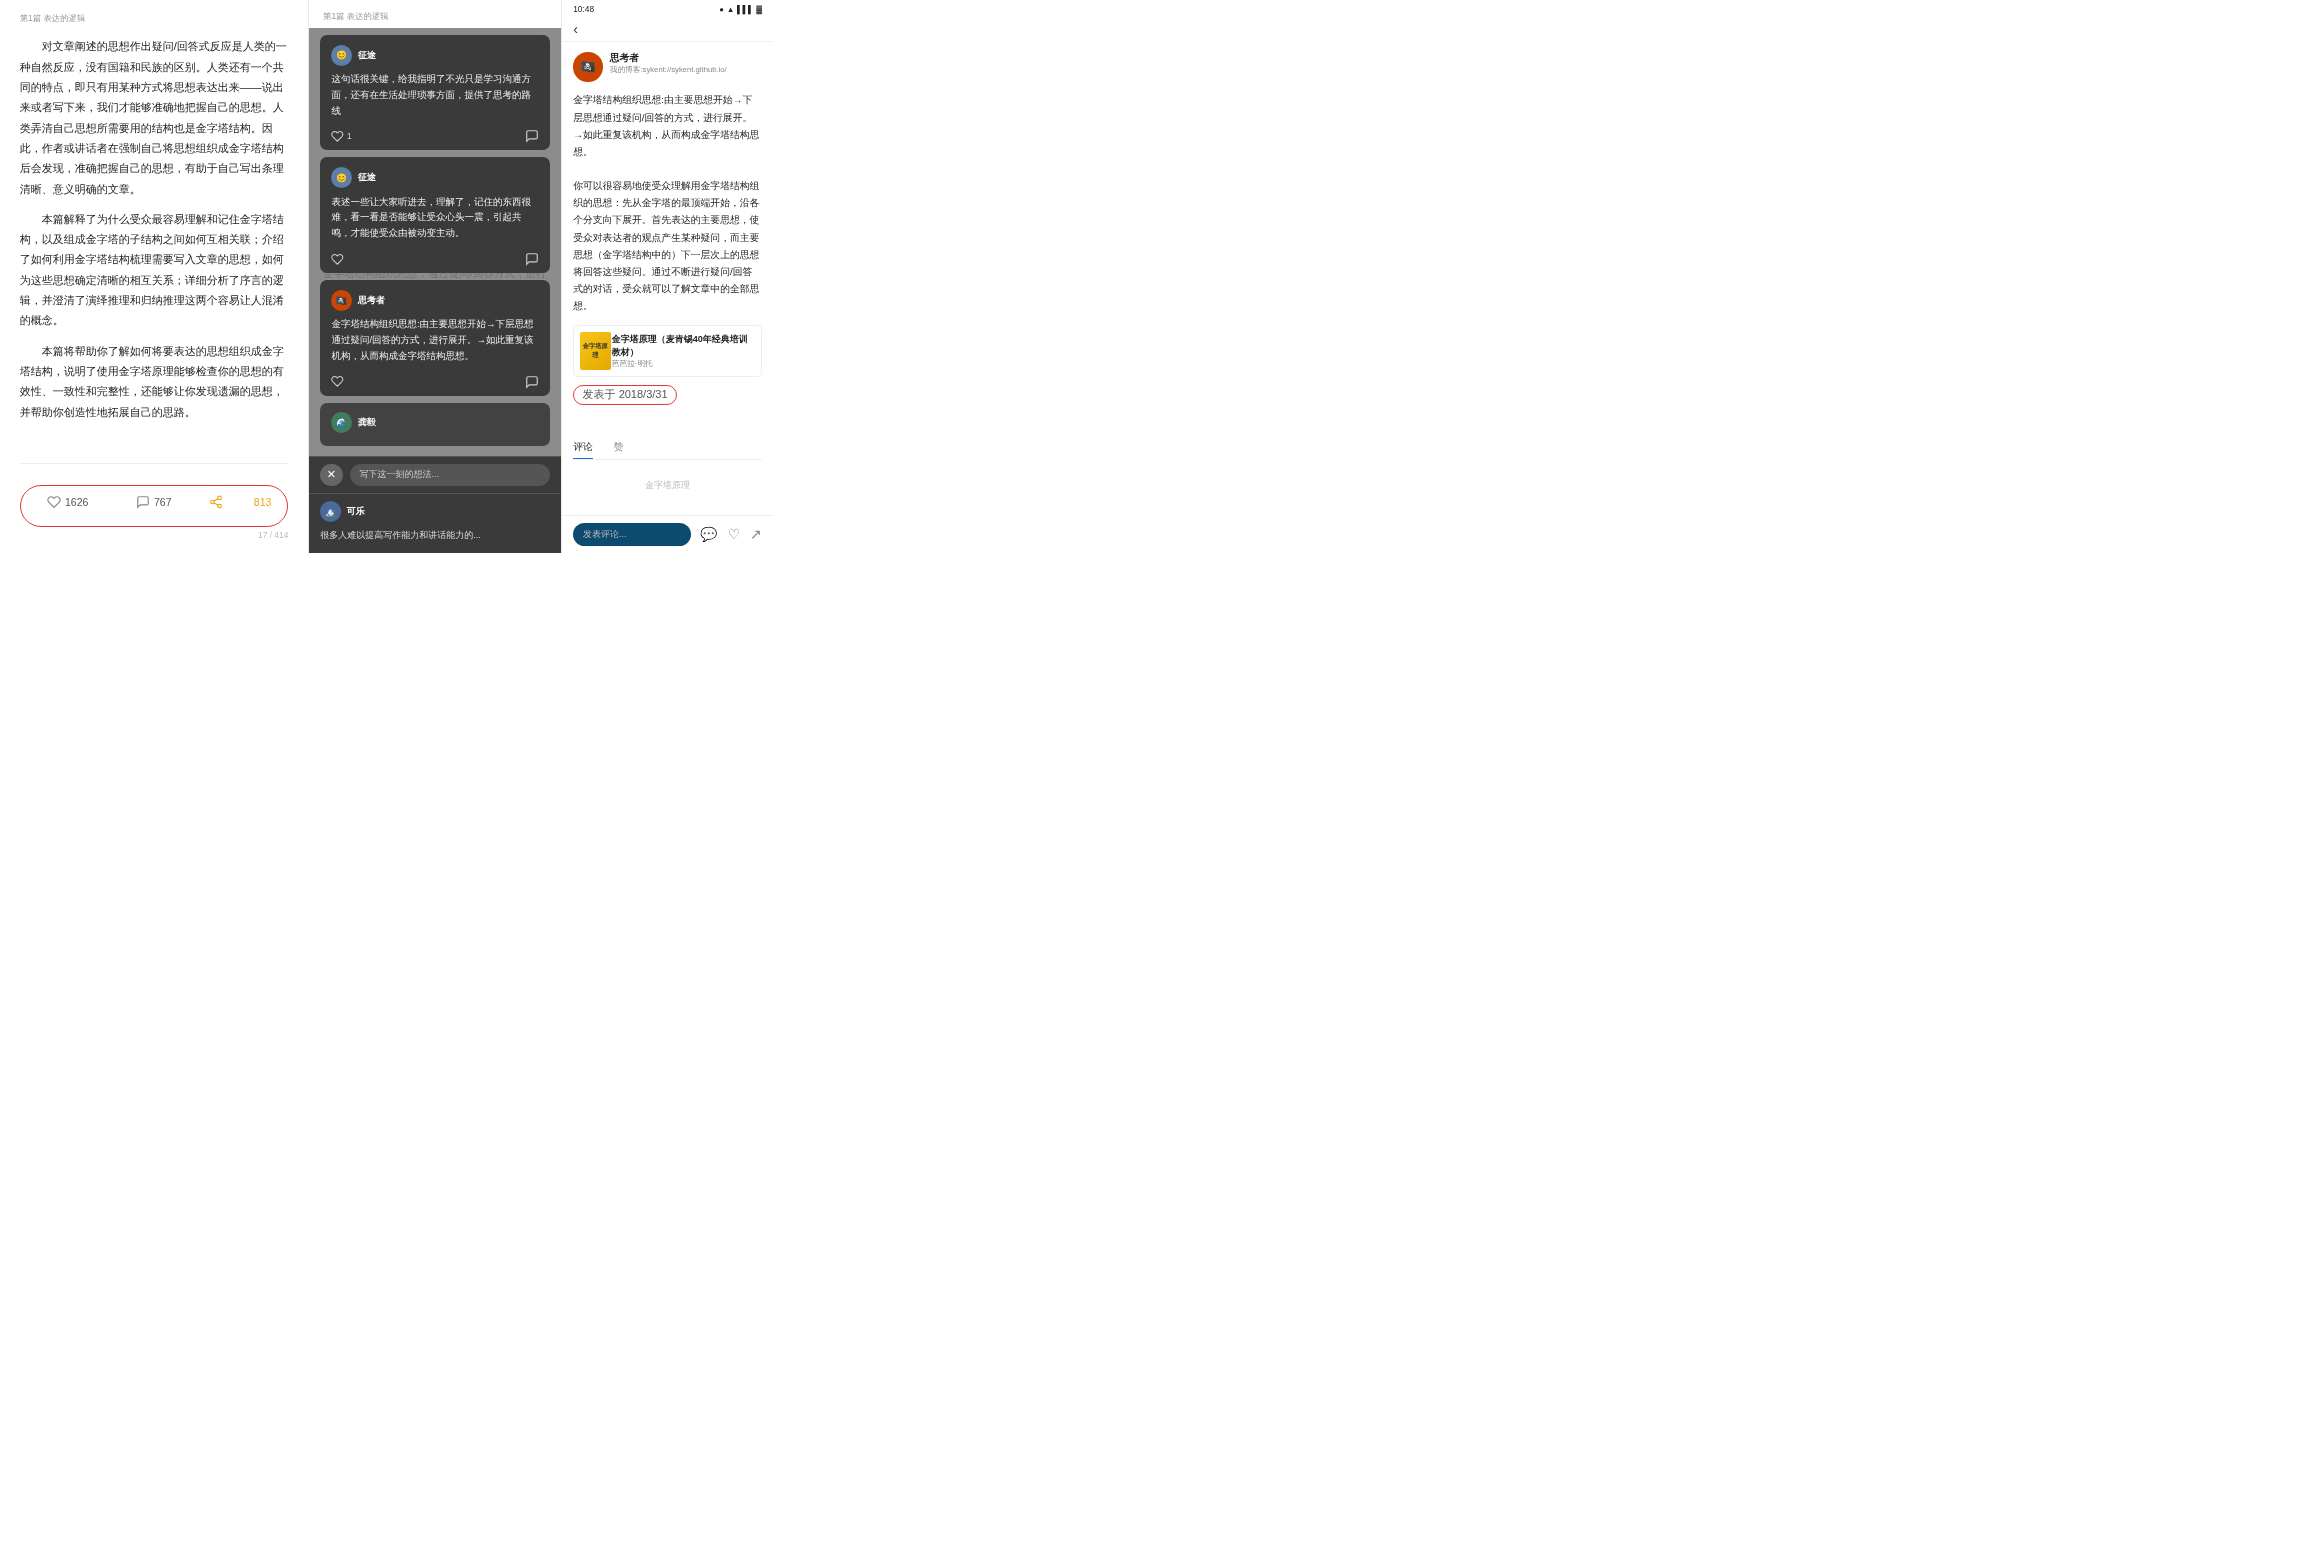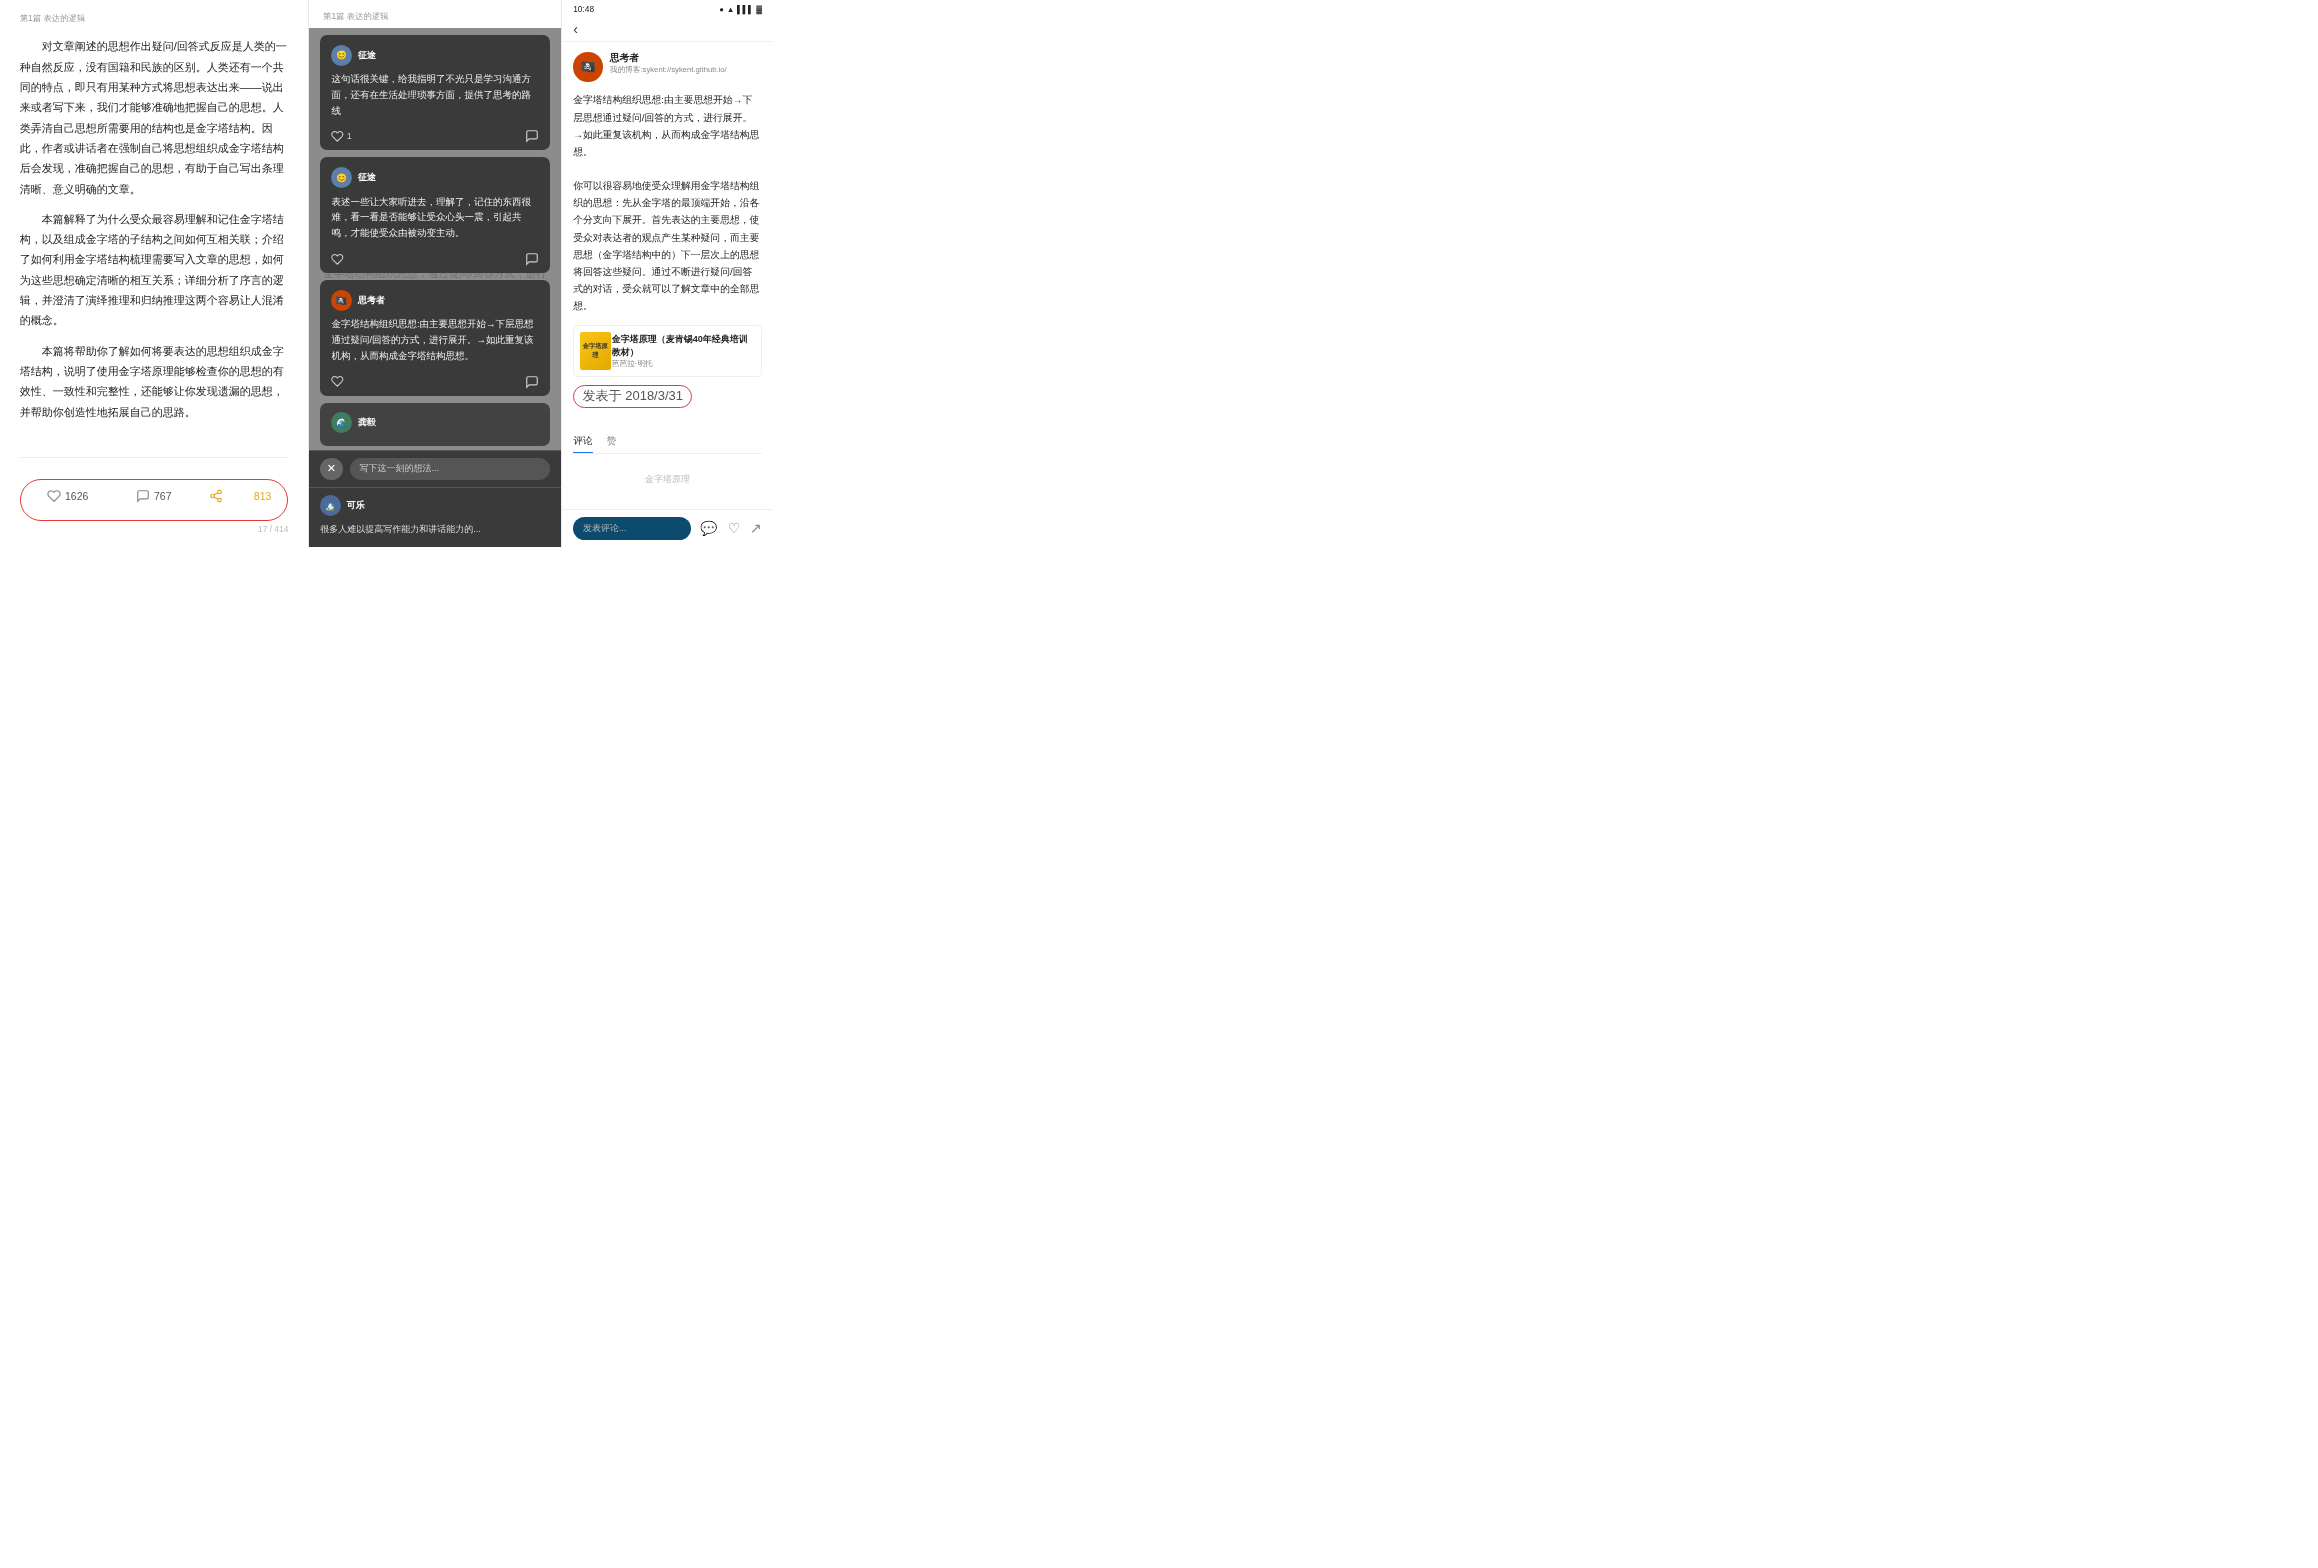--- a/index.html
+++ b/index.html
@@ -259,27 +259,27 @@
       flex-shrink: 0;
     }
     .book-info-title { font-size: 9px; font-weight: bold; color: #222; }
     .book-info-author { font-size: 7.7px; color: #888; }
 
     .date-oval {
       display: inline-block;
       border: 1.4px solid #e53935;
       border-radius: 14px;
       padding: 1.4px 8.4px;
-      font-size: 13px;
+      font-size: 11px;
       color: #555;
-      margin-bottom: 17px;
+      margin-bottom: 26px;
     }
     .tabs-row {
       display: flex;
-      gap: 14px;
+      gap: 21px;
       border-bottom: 0.7px solid #eee;
       margin-bottom: 7px;
     }
     .tab-item {
       font-size: 9.8px;
       color: #888;
       padding-bottom: 4.2px;
       cursor: pointer;
     }
     .tab-item.active {

